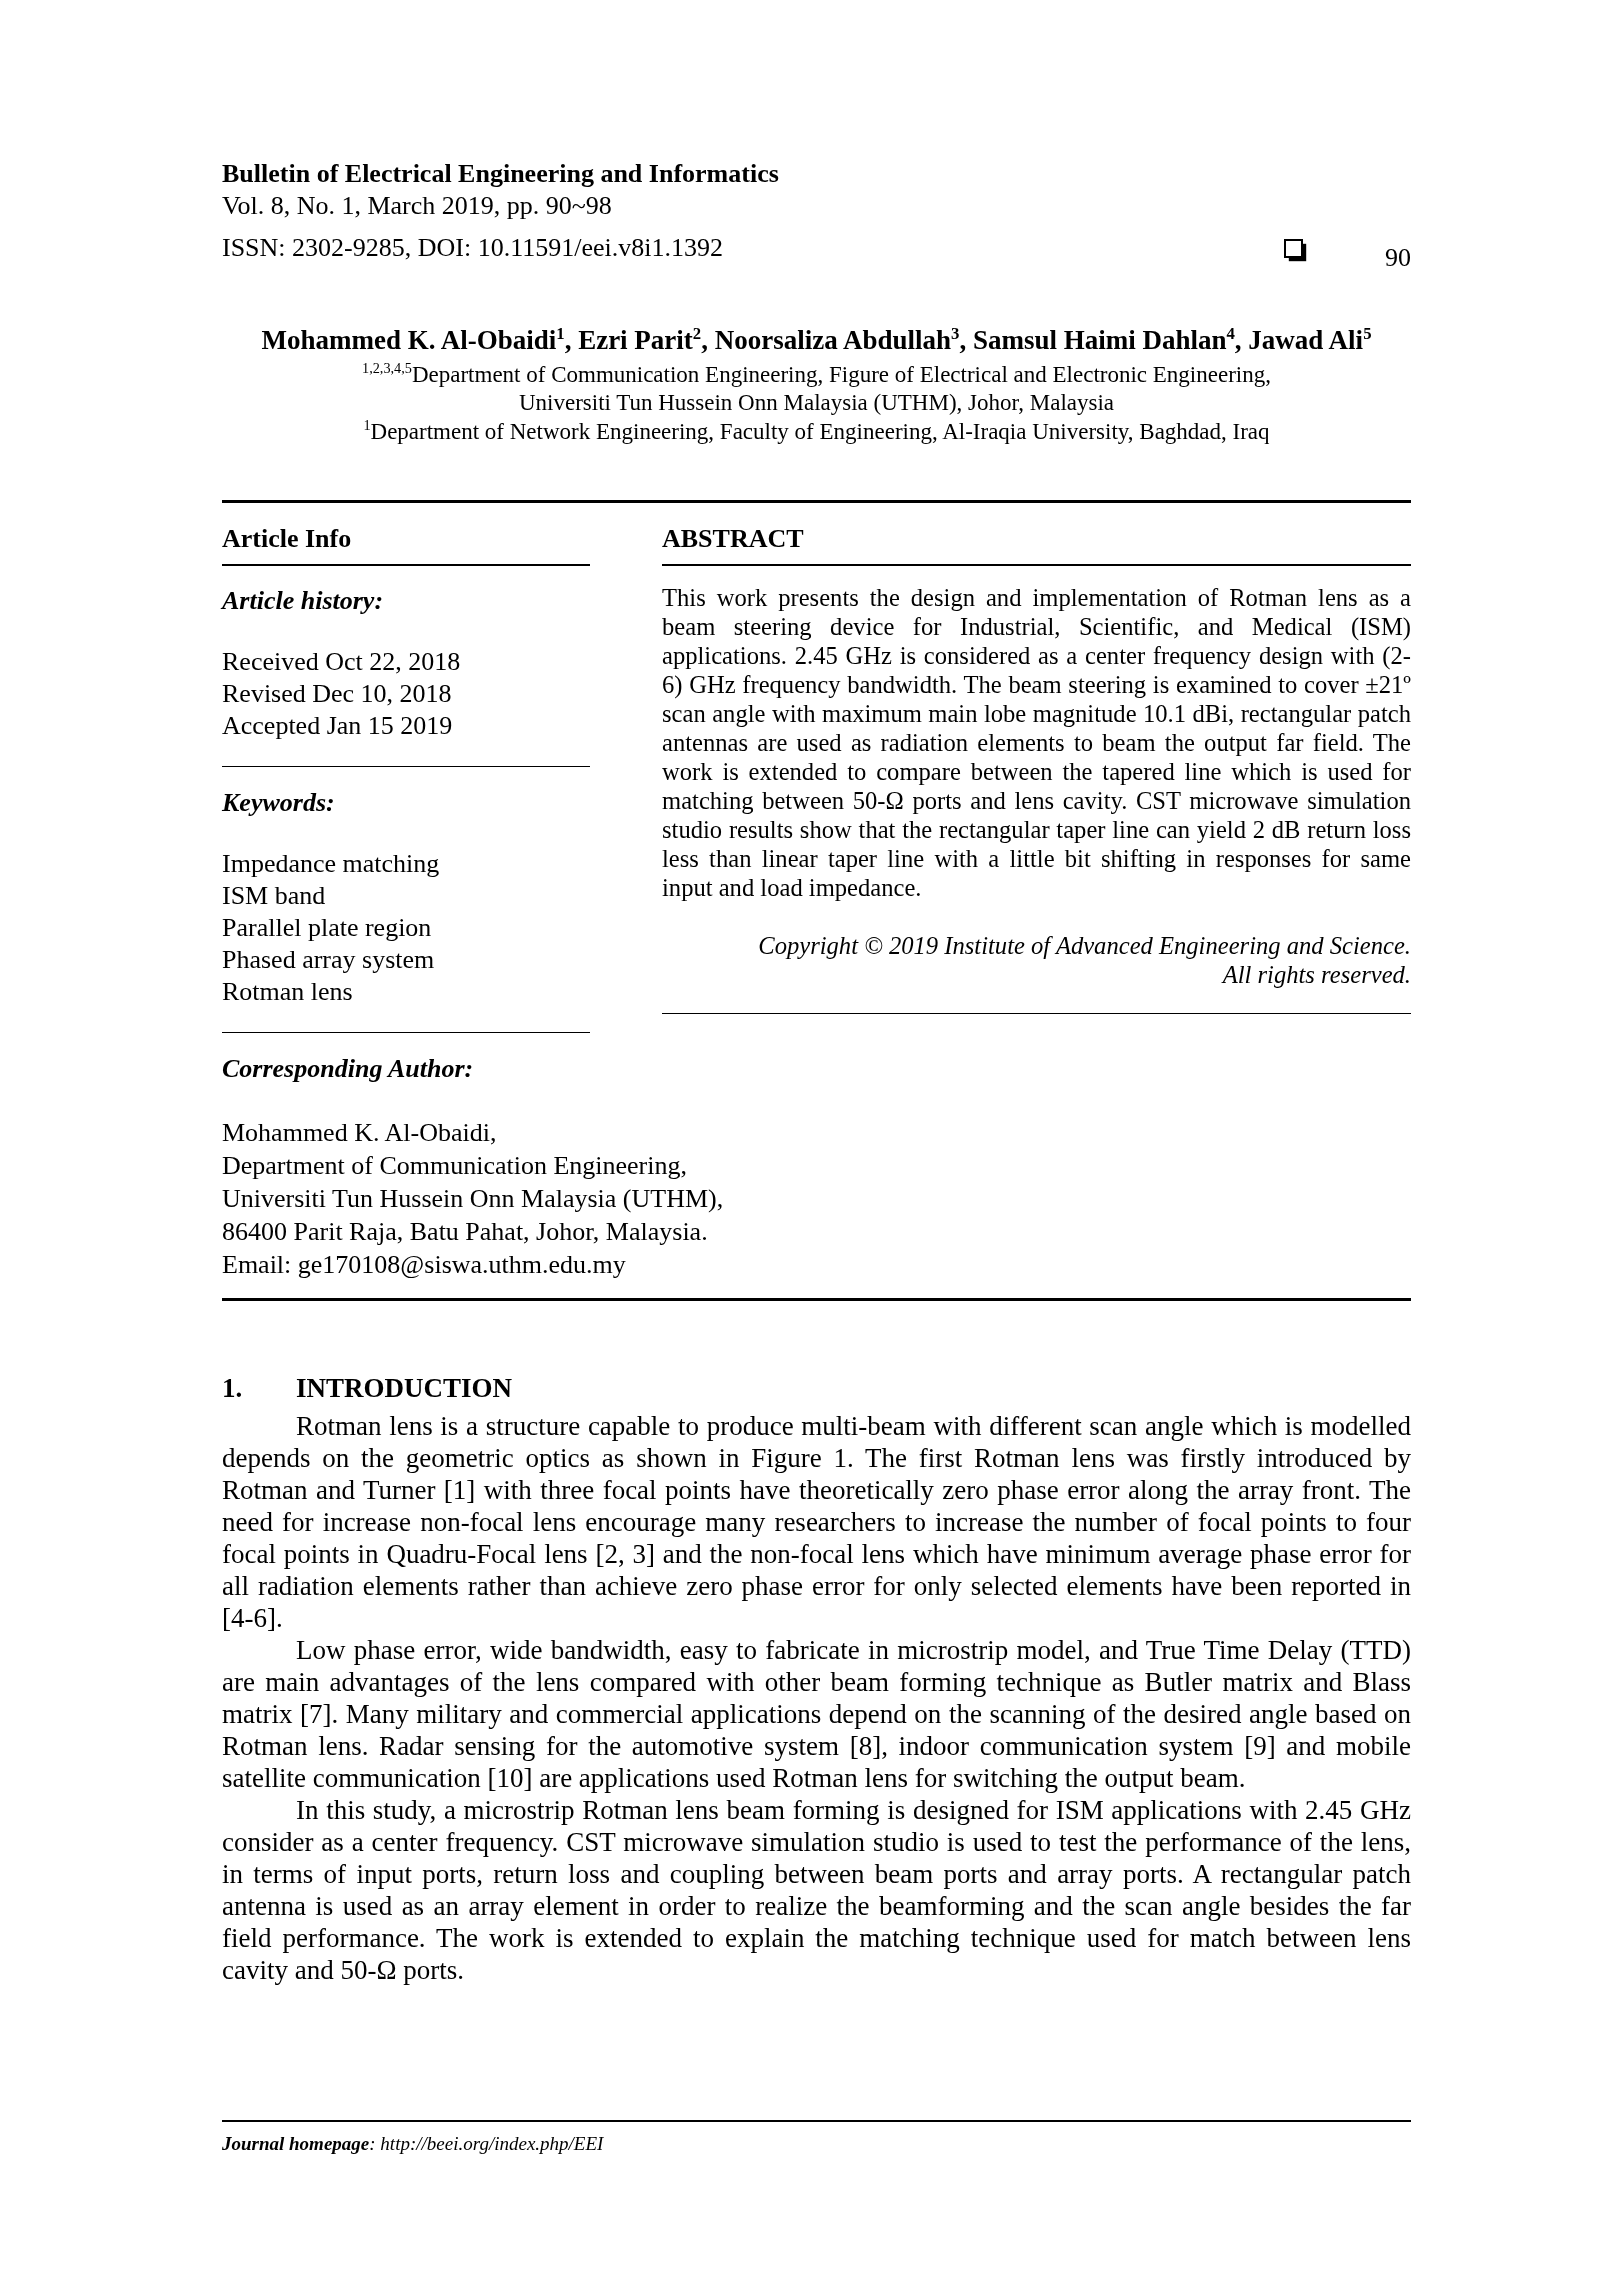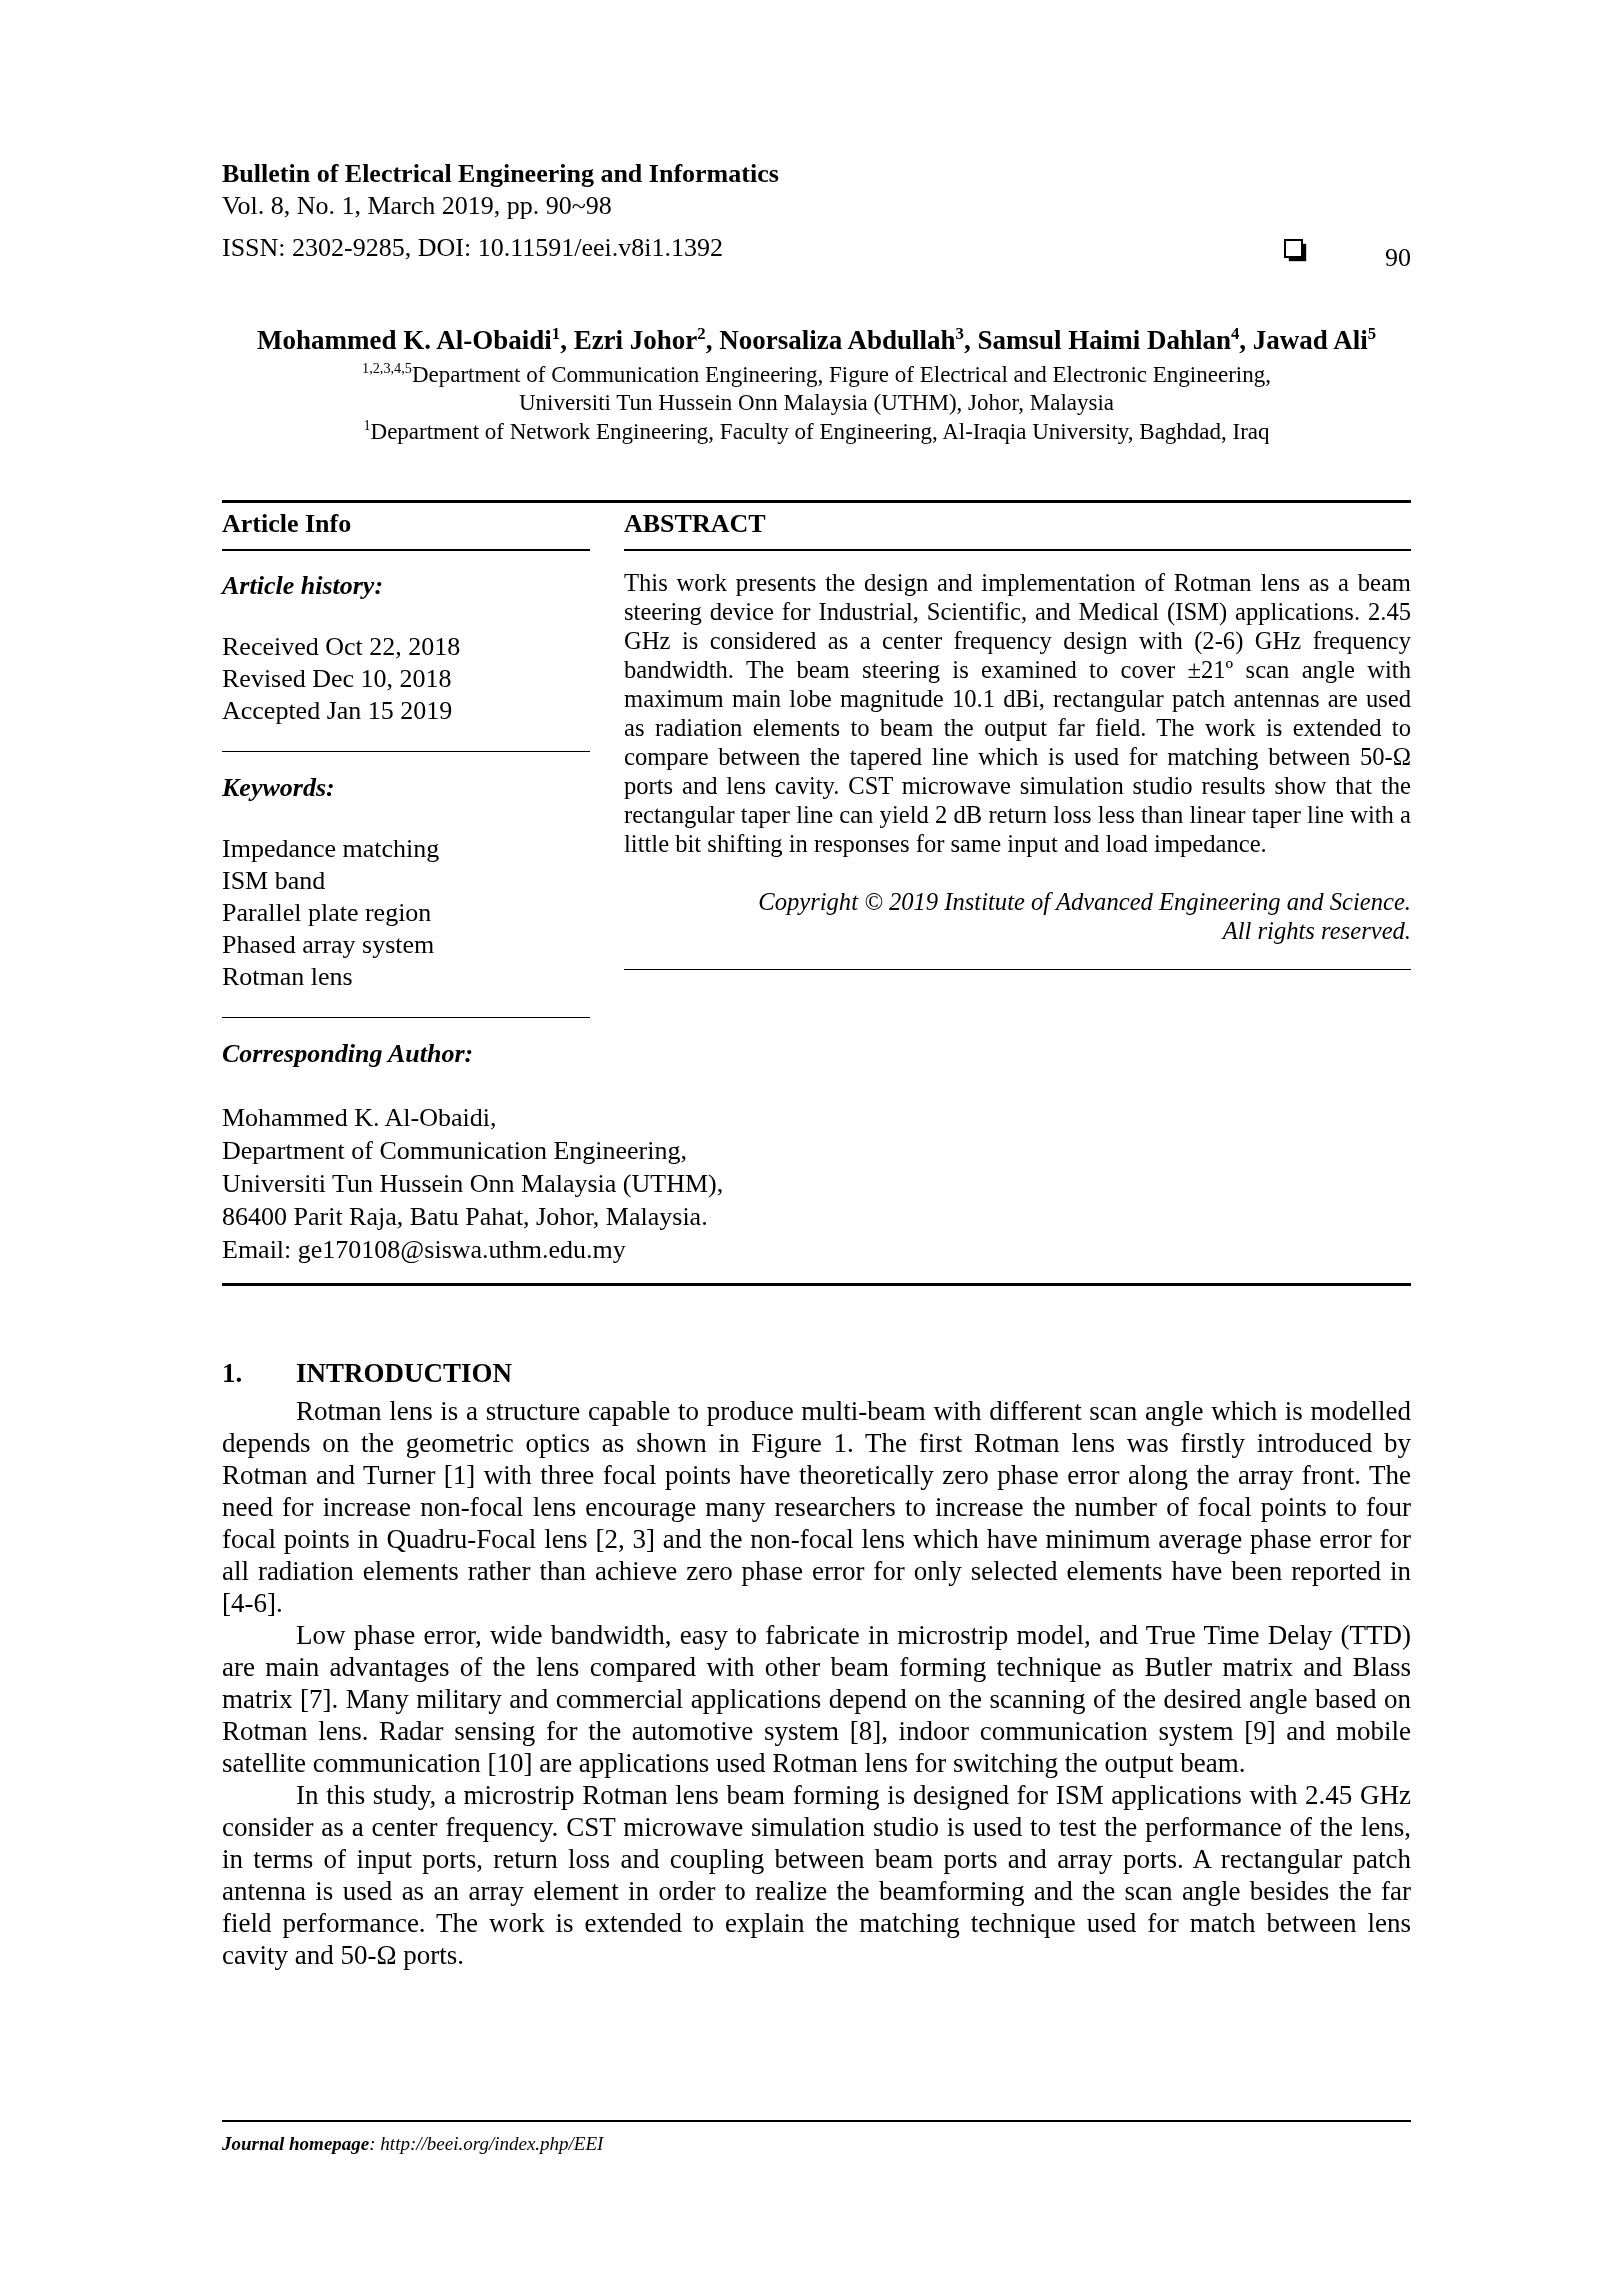--- a/index.html
+++ b/index.html
@@ -57,22 +57,22 @@
     font-size: 23px;
     text-align: center;
     line-height: 1.24;
   }
 
   
   .info-section { margin-top: 54px; border-top: 3.2px solid #000; }
   .info-grid {
     display: grid;
     grid-template-columns: 368px 1fr;
-    column-gap: 34px;
-    padding-top: 6px;
+    column-gap: 72px;
+    padding-top: 21px;
   }
   .col-heading {
     font-size: 26px;
     font-weight: bold;
     padding-bottom: 9.5px;
     border-bottom: 2.4px solid #000;
   }
   .sub-label {
     margin-top: 20.6px;
     font-size: 26px;
@@ -135,21 +135,21 @@
       <div class="volume-info">Vol. 8, No. 1, March 2019, pp. 90~98</div>
       <div class="issn-row">
         <span class="issn">ISSN: 2302-9285, DOI: 10.11591/eei.v8i1.1392</span>
         <span class="box-icon"></span>
         <span class="page-number">90</span>
       </div>
     </header>
 
 
     <p class="authors">
-      <span><span>Mohammed K. Al-Obaidi</span><sup>1</sup><span>, </span></span><span><span>Ezri Johor</span><sup>2</sup><span>, </span></span><span><span>Noorsaliza Abdullah</span><sup>3</sup><span>, </span></span><span><span>Samsul Haimi Dahlan</span><sup>4</sup><span>, </span></span><span><span>Jawad Ali</span><sup>5</sup><span></span></span>
+      <span><span>Mohammed K. Al-Obaidi</span><sup>1</sup><span>, </span></span><span><span>Ezri Parit</span><sup>2</sup><span>, </span></span><span><span>Noorsaliza Abdullah</span><sup>3</sup><span>, </span></span><span><span>Samsul Haimi Dahlan</span><sup>4</sup><span>, </span></span><span><span>Jawad Ali</span><sup>5</sup><span></span></span>
     </p>
 
     <div class="affiliations">
       <p class="affil"><sup>1,2,3,4,5</sup><span>Department of Communication Engineering, Figure of Electrical and Electronic Engineering,</span></p>
       <p class="affil"><sup></sup><span>Universiti Tun Hussein Onn Malaysia (UTHM), Johor, Malaysia</span></p>
       <p class="affil"><sup>1</sup><span>Department of Network Engineering, Faculty of Engineering, Al-Iraqia University, Baghdad, Iraq</span></p>
     </div>
 
     <section class="info-section">
       <div class="info-grid">

